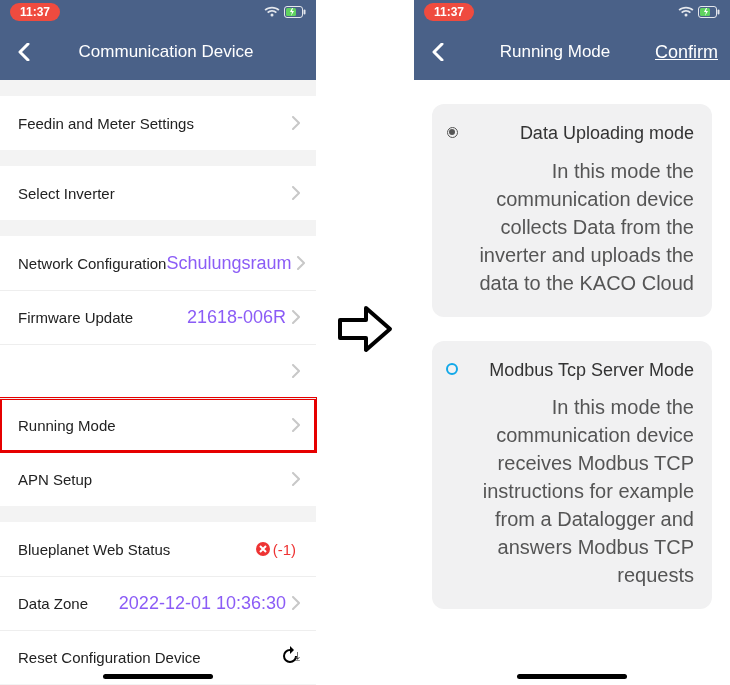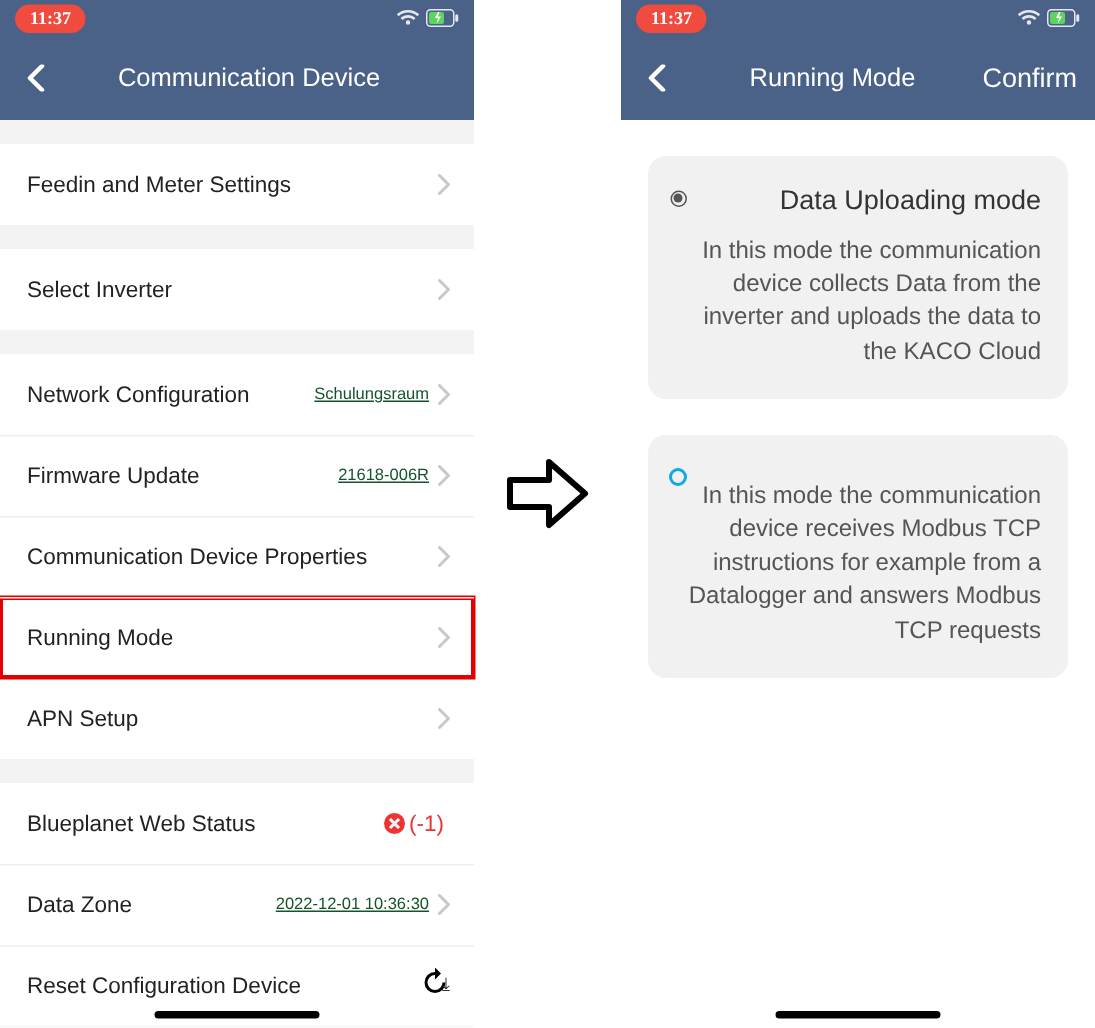--- a/index.html
+++ b/index.html
@@ -27,21 +27,20 @@
     padding: 0 10px;
     position: relative;
   }
   .time-pill {
     background: #ef4b3f;
     color: #fff;
     border-radius: 11px;
     font-size: 12px;
     font-weight: 600;
     padding: 2px 10px;
-    font-family: Liberation Serif, serif;
   }
   .status-icons {
     margin-left: auto;
     display: flex;
     align-items: center;
     gap: 4px;
   }
   .header {
     height: 56px;
     background: #4a6188;
@@ -68,20 +67,21 @@
   }
   .header-title.shift {
     text-align: center;
     padding-right: 50px;
   }
   .confirm-btn {
     margin-left: auto;
     font-size: 18px;
     color:#fff;
     cursor:pointer;
+    text-decoration:underline;
   }
   .list {
     display:flex;
     flex-direction:column;
   }
   .group-gap {
     height: 16px;
     background:#f3f3f3;
   }
   .row {
@@ -97,25 +97,24 @@
   .row + .row::before {
     content:"";
     position:absolute;
     left:0; right:0; top:0;
     height:1px;
     background:#eee;
   }
   .row-label { flex: 0 0 auto; }
   .row-value {
     margin-left:auto;
-    color:#14532d;
-    font-size:11px;
+    color:#8b5cf6;
+    font-size:18px;
     padding-right:6px;
     white-space:nowrap;
-    text-decoration:underline;
   }
   .chevron {
     color:#c8c8c8;
     flex:0 0 auto;
   }
   .row.highlight {
     outline: 3px solid #e60000;
     outline-offset: -2px;
     z-index: 2;
   }
@@ -152,21 +151,21 @@
     text-align:right;
   }
   .mode-card + .mode-card { margin-top: 24px; }
   .mode-title {
     font-size: 18px;
     color:#333;
     margin-left: 24px;
     line-height:1.25;
   }
   .mode-desc {
-    font-size: 16px;
+    font-size: 20px;
     color:#555;
     margin-top: 12px;
     line-height:1.4;
   }
   .radio-dot {
     position:absolute;
     left:14px;
     top:22px;
     width:12px; height:12px;
     display:flex;
@@ -255,21 +254,20 @@
         </svg>
     </div>
     <div class="row">
       <span class="row-label">Firmware Update</span>
       <span class="row-value">21618-006R</span>
       <svg class="chevron" width="8" height="14" viewBox="0 0 8 14">
           <path d="M1 1l6 6-6 6" stroke="#c8c8c8" stroke-width="2" fill="none" stroke-linecap="round"></path>
         </svg>
     </div>
     <div class="row">
-      <span class="row-label">Communication Device Properties</span>
       <span class="row-value"></span>
       <svg class="chevron" width="8" height="14" viewBox="0 0 8 14">
           <path d="M1 1l6 6-6 6" stroke="#c8c8c8" stroke-width="2" fill="none" stroke-linecap="round"></path>
         </svg>
     </div>
     <div class="row highlight">
       <span class="row-label">Running Mode</span>
       <span class="row-value"></span>
       <svg class="chevron" width="8" height="14" viewBox="0 0 8 14">
           <path d="M1 1l6 6-6 6" stroke="#c8c8c8" stroke-width="2" fill="none" stroke-linecap="round"></path>
@@ -349,17 +347,18 @@
         <span class="radio-selected"></span>
       </span>
     <div class="mode-title">Data Uploading mode</div>
     <div class="mode-desc">In this mode the communication device collects Data from the inverter and uploads the data to the KACO Cloud</div>
   </div>
 
   <div class="mode-card">
     <span class="radio-dot">
         <span class="radio-ring"></span>
       </span>
+    <div class="mode-title">Modbus Tcp Server Mode</div>
     <div class="mode-desc">In this mode the communication device receives Modbus TCP instructions for example from a Datalogger and answers Modbus TCP requests</div>
   </div>
 
   <div class="home-indicator"></div>
 </div>
 
 </body></html>

